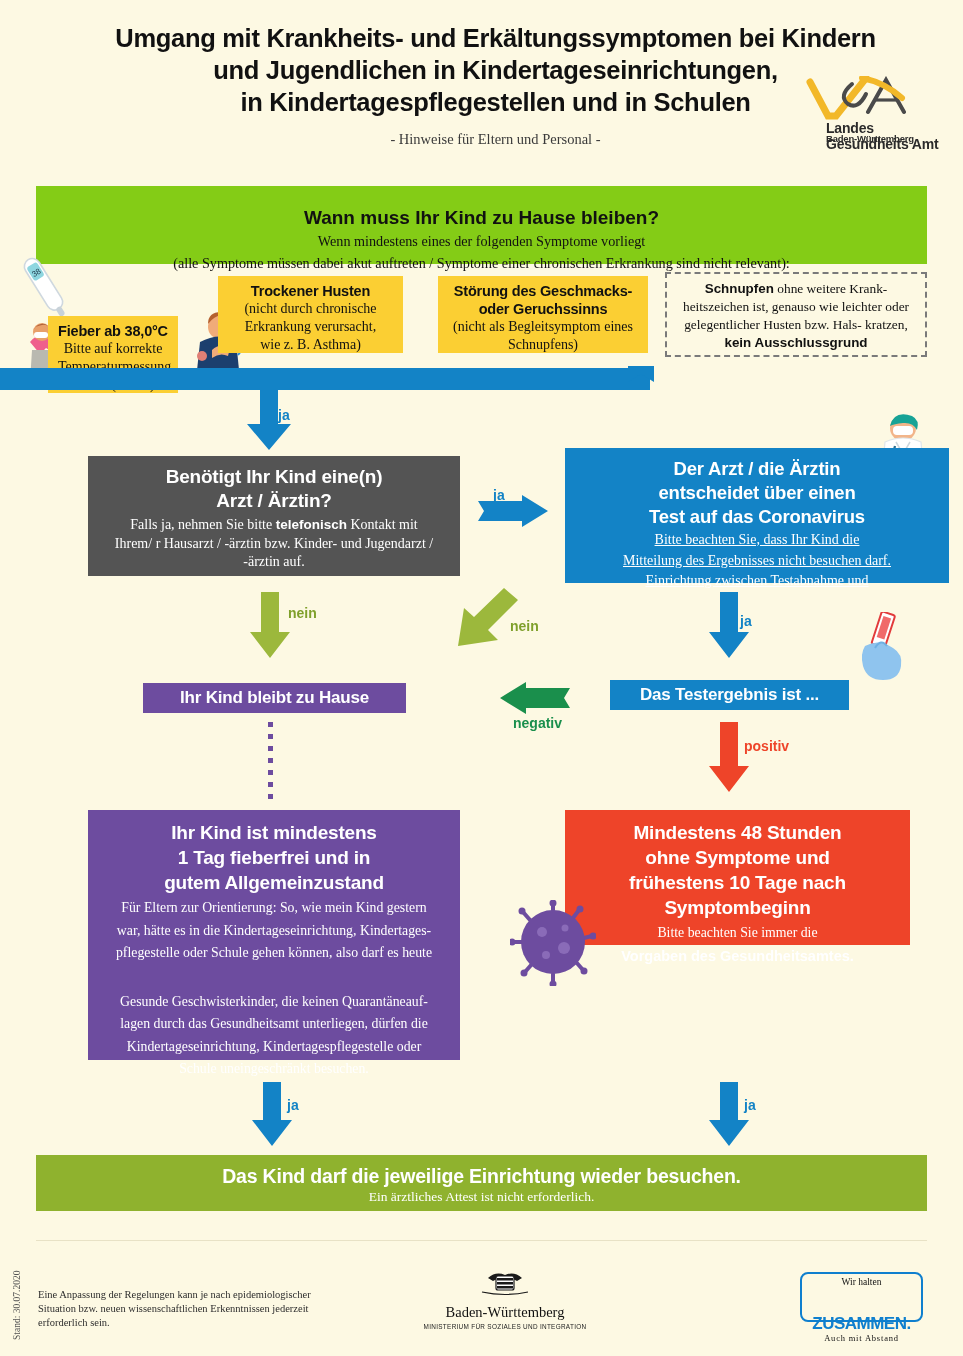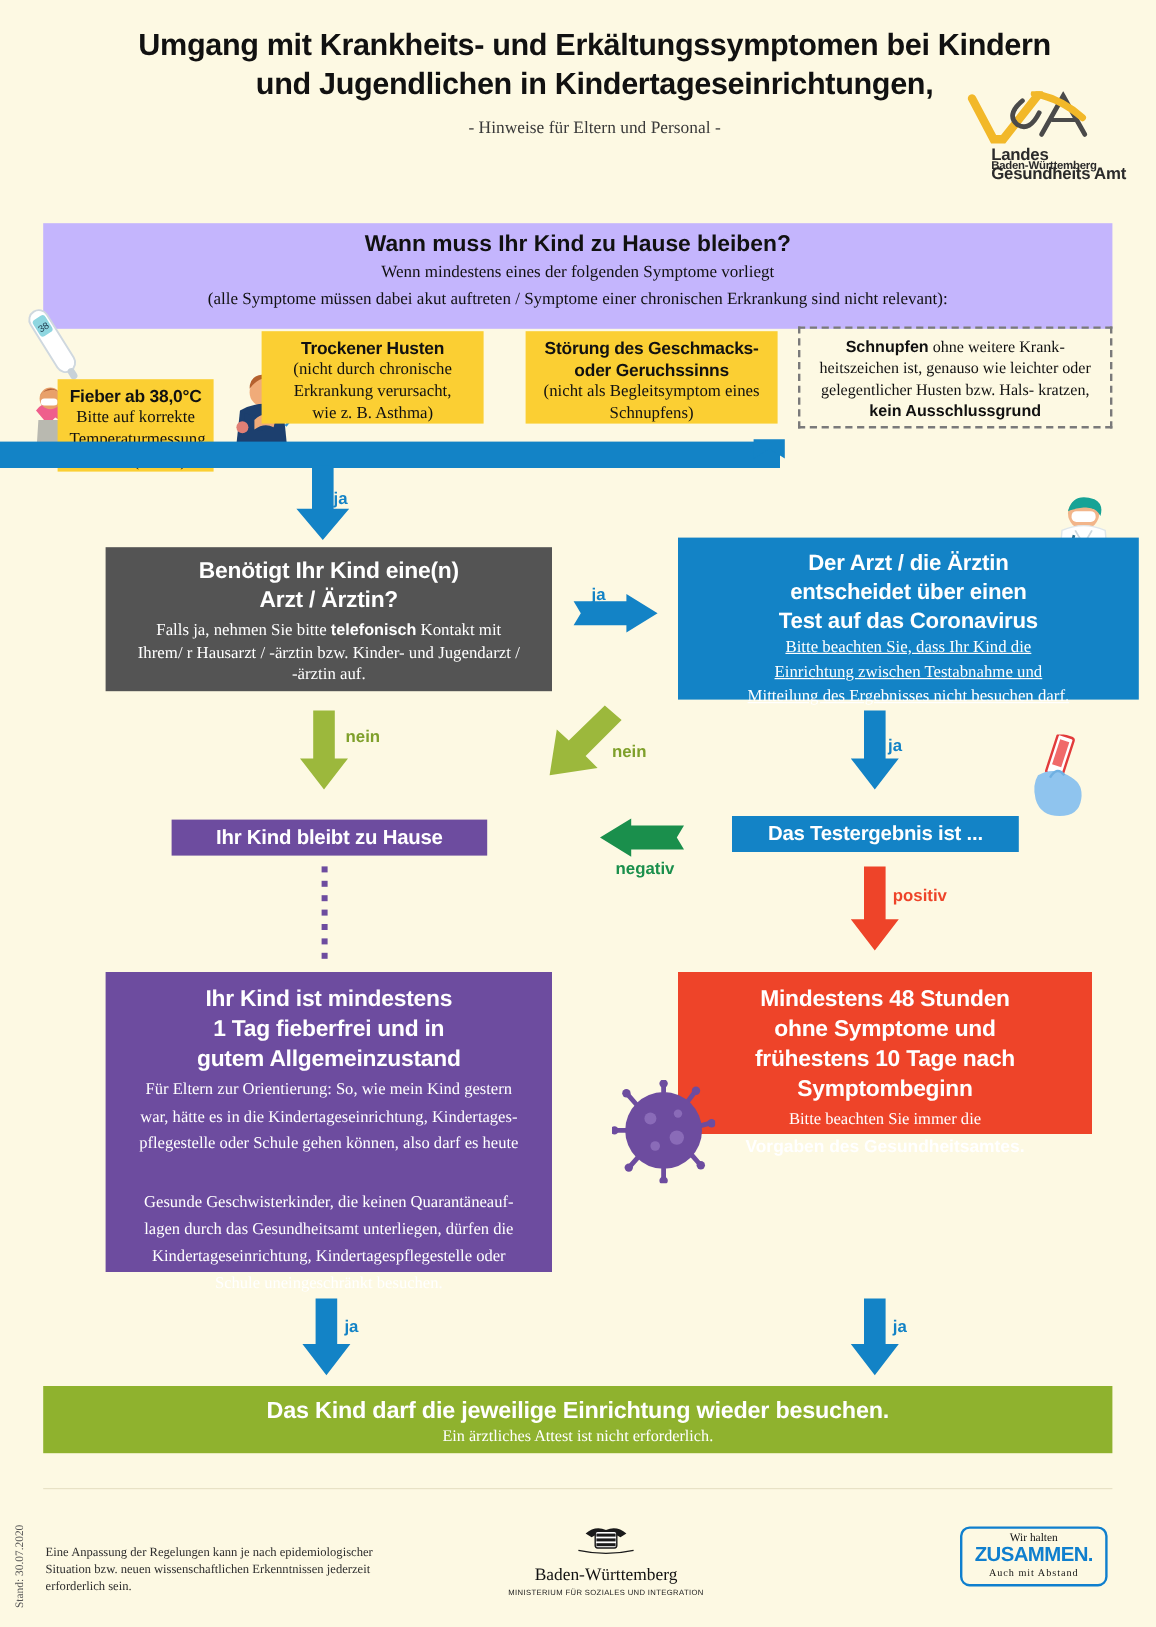--- a/index.html
+++ b/index.html
@@ -39,23 +39,23 @@
     font-family: "Liberation Sans", sans-serif;
   }
   .lga-text2 {
     position: absolute; left: 20px; top: 57px;
     font-size: 9.5px; font-weight: bold; color: #2b2b2b; letter-spacing: -0.2px;
     font-family: "Liberation Sans", sans-serif;
   }
 
   
   .yellow-banner {
-    position: absolute; left: 36px; top: 186px; width: 891px; height: 88px;
-    background: #c4b5fd;
-    padding-top: 7px;
+    position: absolute; left: 36px; top: 186px; width: 891px; height: 78px;
+    background: #84cc16;
+    padding-top: 21px;
   }
   .yb-title {
     text-align: center; font-weight: bold; font-size: 19px; color: #111;
     font-family: "Liberation Sans", sans-serif;
   }
   .yb-line {
     text-align: center; font-family: "Liberation Serif", serif;
     font-size: 14.2px; color: #111; line-height: 19px; margin-top: 3px;
   }
 
@@ -179,32 +179,33 @@
   }
   .bw-sub {
     font-family: "Liberation Sans", sans-serif; font-size: 6.4px; color: #222;
     letter-spacing: 0.3px; margin-top: 2px;
   }
   .zus-logo {
     position: absolute; left: 800px; top: 1272px; width: 123px; height: 50px;
     border: 2px solid #0f7fce; border-radius: 8px; text-align: center; padding-top: 3px;
   }
   .zus-l1 { font-family: "Liberation Serif", serif; font-size: 9.5px; color: #111; }
-  .zus-l2 { font-family: "Liberation Sans", sans-serif; font-weight: bold; font-size: 17px; color: #0f7fce; line-height: 18px; letter-spacing: -0.5px;}
+  .zus-l2 { font-family: "Liberation Sans", sans-serif; font-weight: bold; font-size: 17px; color: #0f7fce; line-height: 18px; letter-spacing: -0.5px; margin-top: 28px;}
   .zus-l3 { font-family: "Liberation Serif", serif; font-size: 8.5px; color: #111; letter-spacing: 0.8px; }
 </style>
 </head>
 <body>
 
 <div class="page">
 
   <div class="header">
     <div class="title">
       <div>Umgang mit Krankheits- und Erkältungssymptomen bei Kindern</div>
       <div>und Jugendlichen in Kindertageseinrichtungen,</div>
+      <div>in Kindertagespflegestellen und in Schulen</div>
     </div>
     <div class="subtitle">- Hinweise für Eltern und Personal -</div>
   </div>
 
   <div class="lga-logo">
     <svg class="lga-swoosh" width="140" height="48" viewBox="0 0 140 48">
       <path d="M4 6 L22 40 L30 40 L60 2" stroke="#f2b829" stroke-width="7" fill="none" stroke-linecap="round"></path>
       <path d="M46 8 Q32 20 42 28 Q52 34 60 18" stroke="#4a4a4a" stroke-width="4" fill="none" stroke-linecap="round"></path>
       <path d="M62 36 L80 4 L98 36" stroke="#4a4a4a" stroke-width="4" fill="none" stroke-linecap="round"></path>
       <path d="M70 24 L90 24" stroke="#4a4a4a" stroke-width="3.2" fill="none"></path>
@@ -322,22 +323,22 @@
     <rect x="39" y="86" width="9" height="32" fill="#1a2733"></rect>
     <rect x="21" y="116" width="16" height="7" rx="3" fill="#ffffff"></rect>
     <rect x="38" y="116" width="16" height="7" rx="3" fill="#ffffff"></rect>
   </svg>
 
   <div class="box" id="box-doctor-decides">
     <div class="box-head">Der Arzt / die Ärztin</div>
     <div class="box-head">entscheidet über einen</div>
     <div class="box-head">Test auf das Coronavirus</div>
     <div class="box-body">Bitte beachten Sie, dass Ihr Kind die</div>
+    <div class="box-body">Mitteilung des Ergebnisses nicht besuchen darf.</div>
     <div class="box-body">Einrichtung zwischen Testabnahme und</div>
-    <div class="box-body">Mitteilung des Ergebnisses nicht besuchen darf.</div>
   </div>
 
   <svg class="arrow" style="left:250px; top:592px;" width="40" height="66" viewBox="0 0 40 66">
     <path d="M11 0 L29 0 L29 40 L40 40 L20 66 L0 40 L11 40 Z" fill="#9cb83c"></path>
   </svg>
   <div class="arrow-label" style="left:288px; top:605px; color:#7fa02b;">nein</div>
 
   <svg class="arrow" style="left:452px; top:592px;" width="70" height="60" viewBox="0 0 70 60">
     <path d="M68 0 L38 30 L48 40 L8 46 L14 8 L24 17 L54 -12 Z" fill="#9cb83c" transform="translate(-2,8)"></path>
   </svg>

